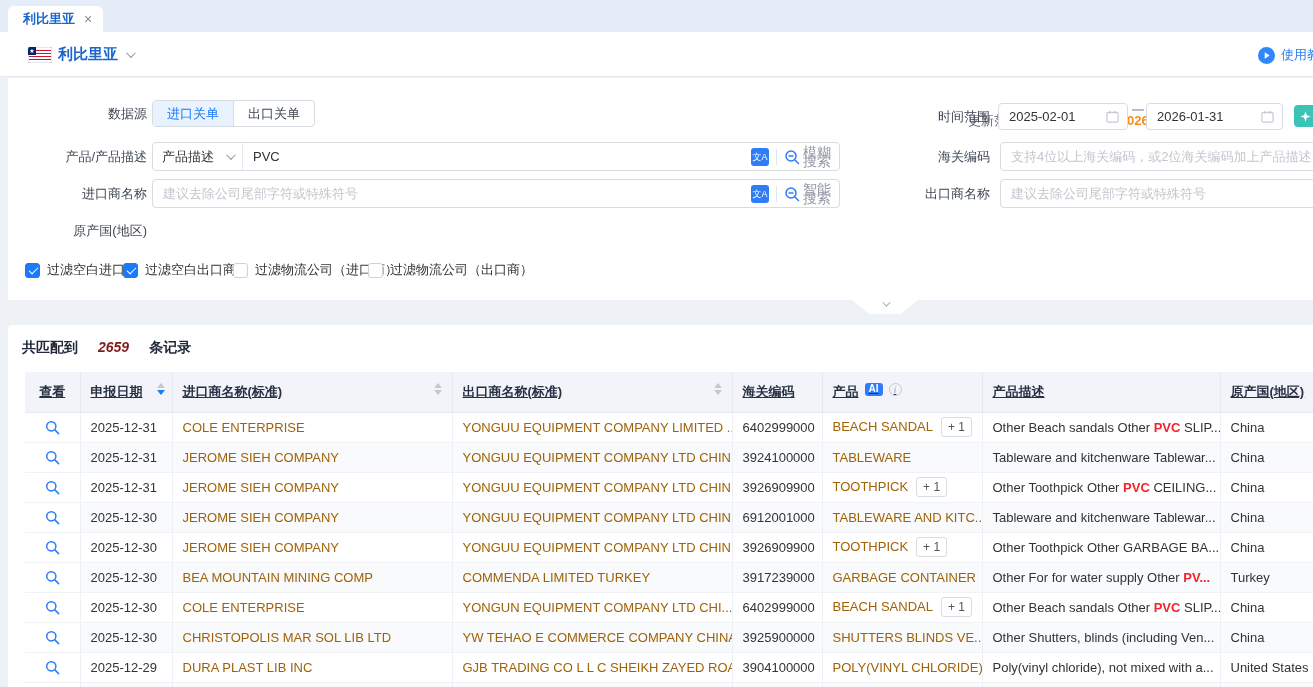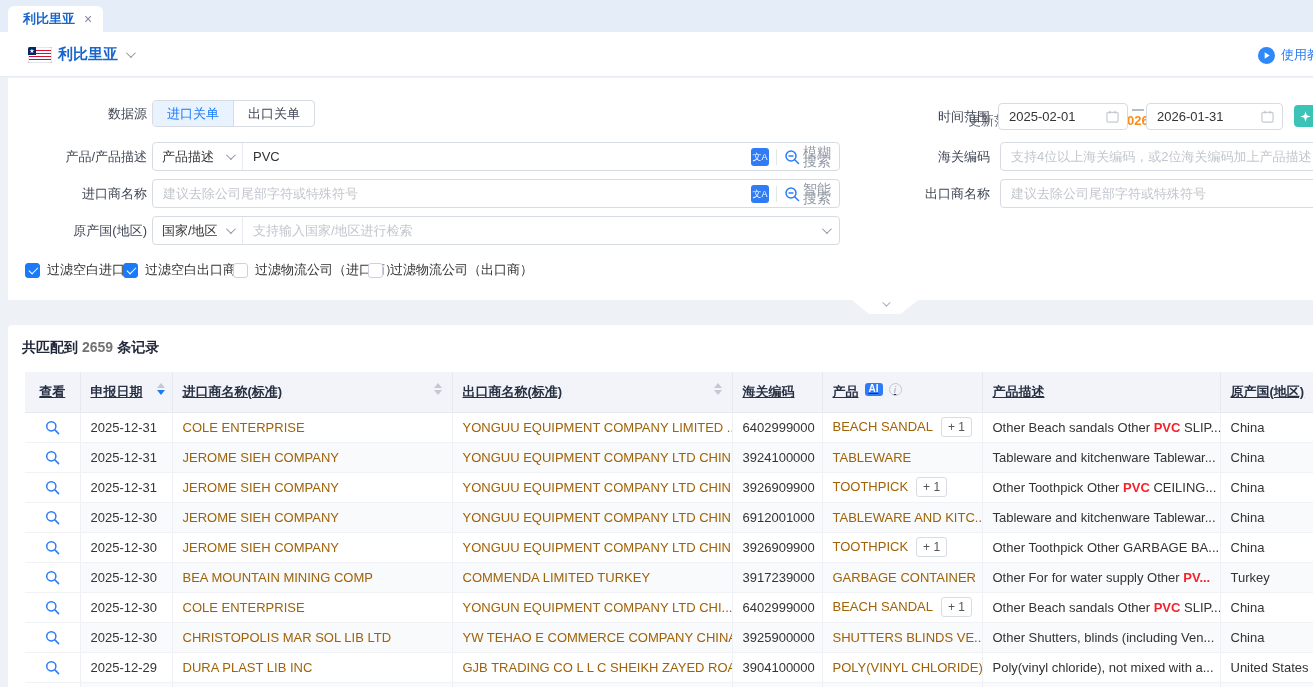--- a/index.html
+++ b/index.html
@@ -67,21 +67,21 @@
   .cbx.on{background:#1a7af8;border-color:#1a7af8;}
   .cbx.on::after{content:"";position:absolute;left:4.5px;top:1.5px;width:4px;height:8px;border-right:1.8px solid #fff;border-bottom:1.8px solid #fff;transform:rotate(45deg);}
 
   .notch{position:absolute;left:844px;top:222px;width:66px;height:14px;background:#fff;
          clip-path:polygon(0 0,100% 0,74% 100%,26% 100%);display:flex;align-items:flex-start;justify-content:center;cursor:pointer;}
   .notch .chev{width:6px;height:6px;border-color:#a4abb8;margin-top:1px;}
 
   
   .results{position:absolute;left:8px;top:325px;width:1320px;height:362px;background:#fff;border-radius:4px 4px 0 0;}
   .summary{position:absolute;left:14px;top:14px;font-size:14px;font-weight:bold;color:#22283a;}
-  .summary b{color:#737373;padding:0 4px;}
+  .summary b{color:#7f1d1d;padding:0 20px;font-style:italic;}
 
   table{position:absolute;left:17px;top:47px;border-collapse:collapse;table-layout:fixed;width:1315px;background:#fff;}
   th{height:40px;background:#f2f4f9;font-weight:bold;color:#283143;text-align:left;padding:0 10px;
      border-right:1px solid #e6e9f0;border-bottom:1px solid #e6e9f0;font-size:13px;white-space:nowrap;overflow:hidden;text-decoration:underline;}
   td{height:30px;padding:0 10px;border-right:1px solid #edf0f5;border-bottom:1px solid #f0f2f6;
      white-space:nowrap;overflow:hidden;font-size:13px;color:#333;background:#fff;}
   tbody tr:nth-child(even) td{background:#f8fafc;}
   th.c-view,td.c-view{text-align:center;padding:0;}
   td.c-view{background:#fff !important;box-shadow:7px 0 7px -5px rgba(25,40,80,.10);}
   th.c-view{box-shadow:7px 0 7px -5px rgba(25,40,80,.10);}
@@ -205,28 +205,20 @@
         </span>
       </span>
     </div>
 
     <span class="rlabel" style="top:108px;">出口商名称</span>
     <div class="rinput" style="top:101px;">
       <input placeholder="建议去除公司尾部字符或特殊符号" style="">
     </div>
 
     <span class="flabel" style="top:145px;">原产国(地区)</span>
-    <div class="sgroup" style="top:138px;">
-      <span class="sel">
-        <span>国家/地区</span>
-        <span class="chev"></span>
-      </span>
-      <input placeholder="支持输入国家/地区进行检索" style="">
-      <span class="chev endchev"></span>
-    </div>
 
     <div class="cbrow">
       <span class="cbitem" style="left:17px;">
         <span class="cbx on"></span>
         <span>过滤空白进口商</span>
       </span>
       <span class="cbitem" style="left:115px;">
         <span class="cbx on"></span>
         <span>过滤空白出口商</span>
       </span>

